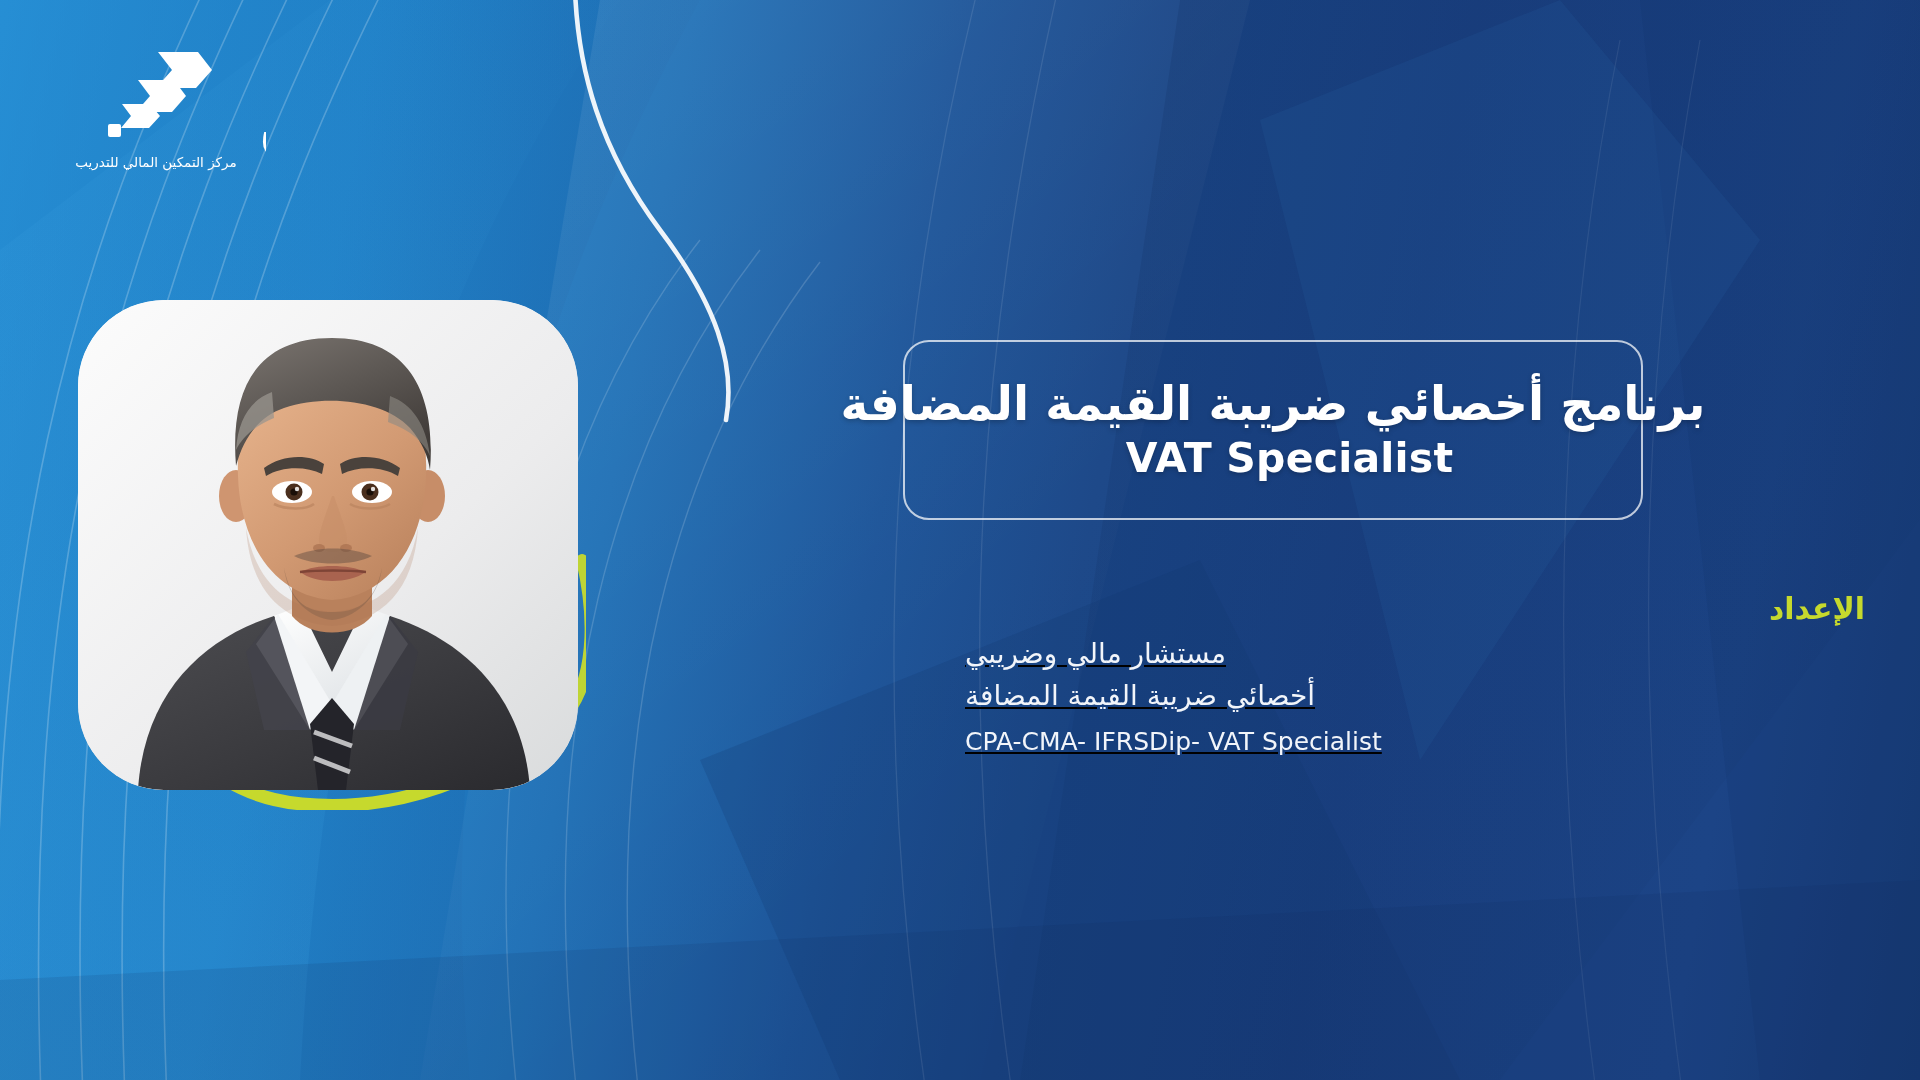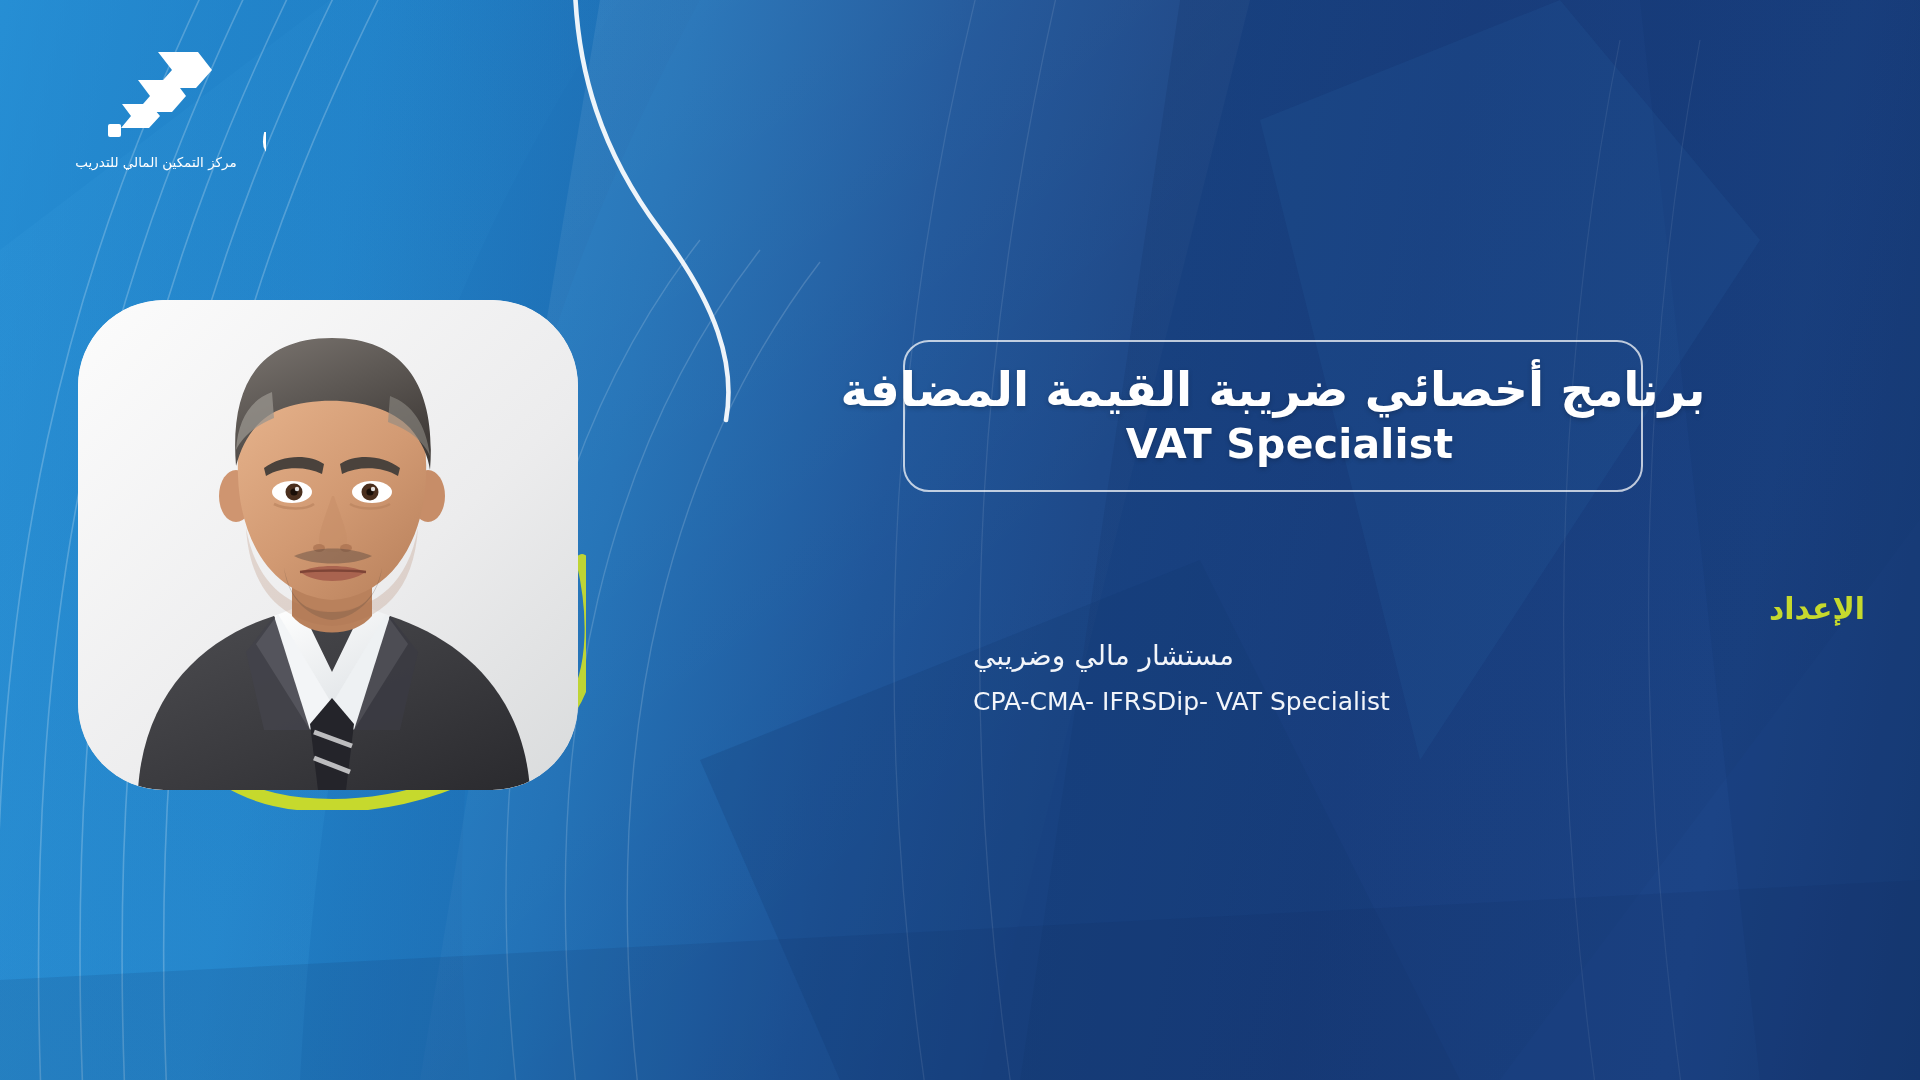--- a/index.html
+++ b/index.html
@@ -88,21 +88,21 @@
     overflow: hidden;
   }
   .portrait-art { display:block; width:500px; height:490px; }
 
   
   .title-card {
     position: absolute;
     left: 903px;
     top: 340px;
     width: 740px;
-    height: 152px;
+    height: 180px;
     border: 2px solid rgba(255,255,255,0.72);
     border-radius: 26px;
     box-sizing: border-box;
     display: flex;
     flex-direction: column;
     align-items: center;
     justify-content: center;
     gap: 4px;
     padding: 20px 26px;
   }
@@ -149,22 +149,23 @@
     color: #ffffff;
     font-size: 45px;
     font-weight: 700;
     line-height: 1.22;
     margin: 0 0 10px 0;
     text-align: left;
     text-shadow: 0 2px 5px rgba(0,0,0,0.25);
   }
   .cred-list {
     list-style: none;
-    margin: 8px;
+    margin: 0;
     padding: 0;
+    text-decoration: underline;
   }
   .cred-list li {
     color: #f2f5fa;
     font-size: 28px;
     line-height: 1.44;
     text-align: left;
     margin: 0 0 2px 0;
     white-space: nowrap;
   }
   .cred-list li.latin {
@@ -364,17 +365,18 @@
 
   <div class="title-card">
     <div class="title-ar">برنامج أخصائي ضريبة القيمة المضافة</div>
     <div class="title-en">VAT Specialist</div>
   </div>
 
   <div class="presenter">
     <div class="presenter-label">الإعداد</div>
     <ul class="cred-list">
       <li>مستشار مالي وضريبي</li>
+      <li>أخصائي ضريبة القيمة المضافة</li>
       <li class="latin">CPA-CMA- IFRSDip- VAT Specialist</li>
     </ul>
   </div>
 
 </div>
 
 </body></html>

